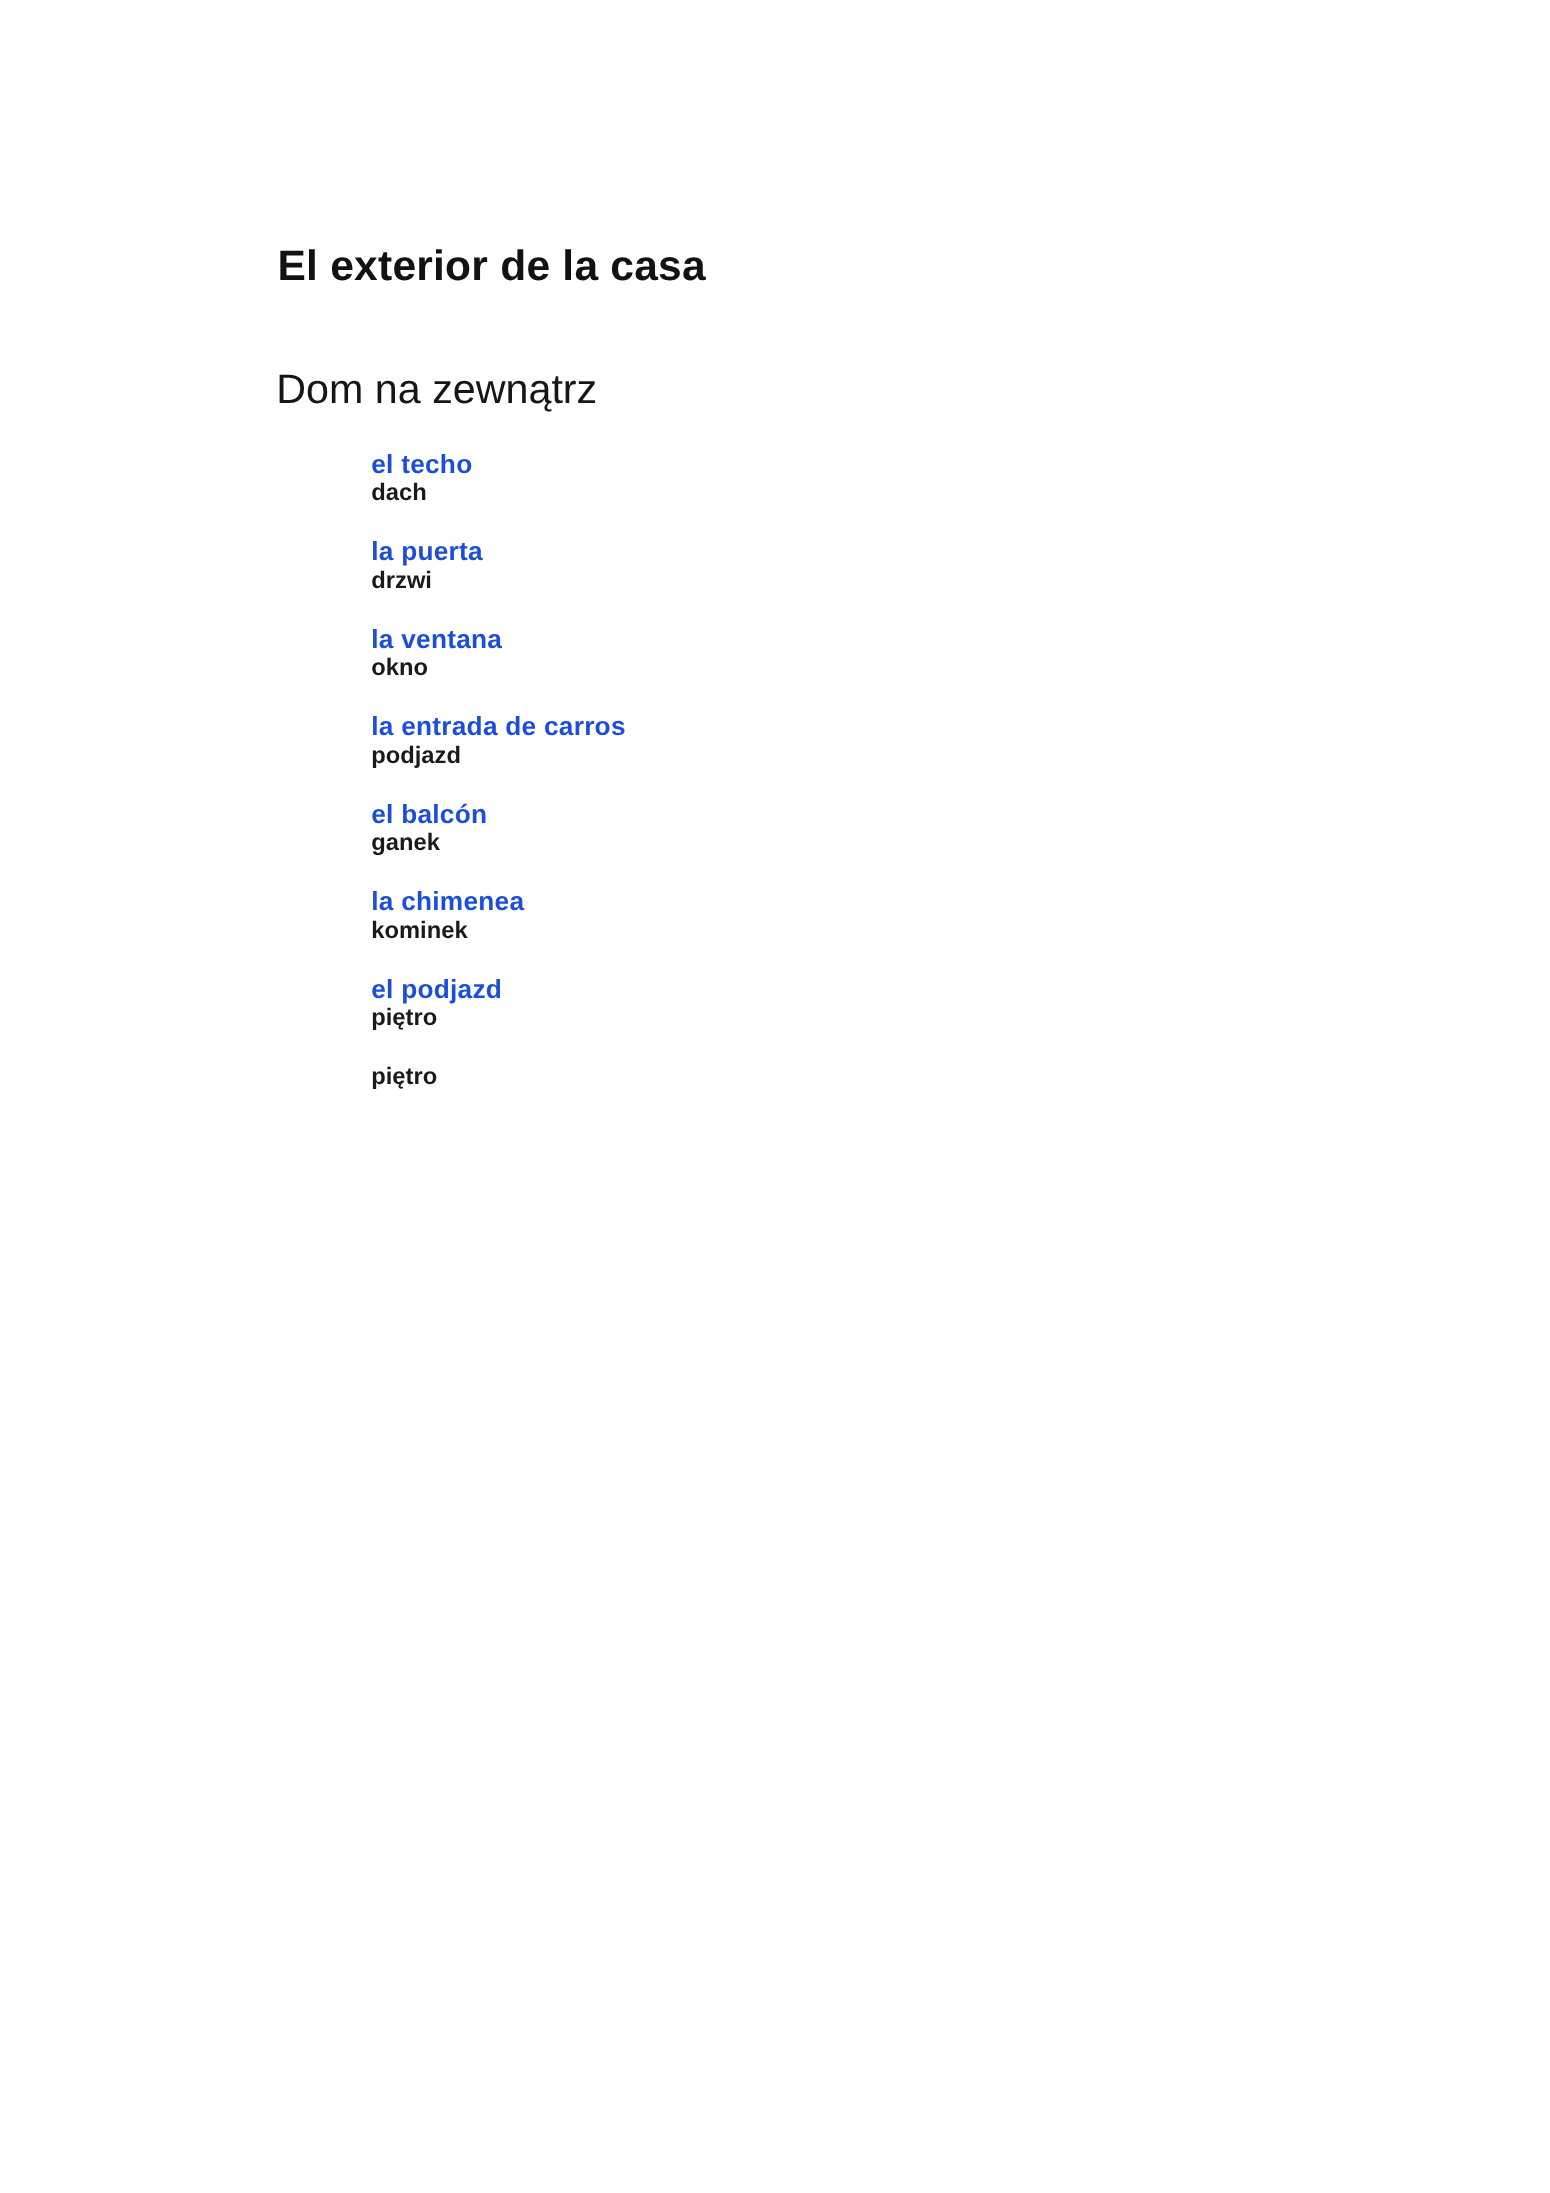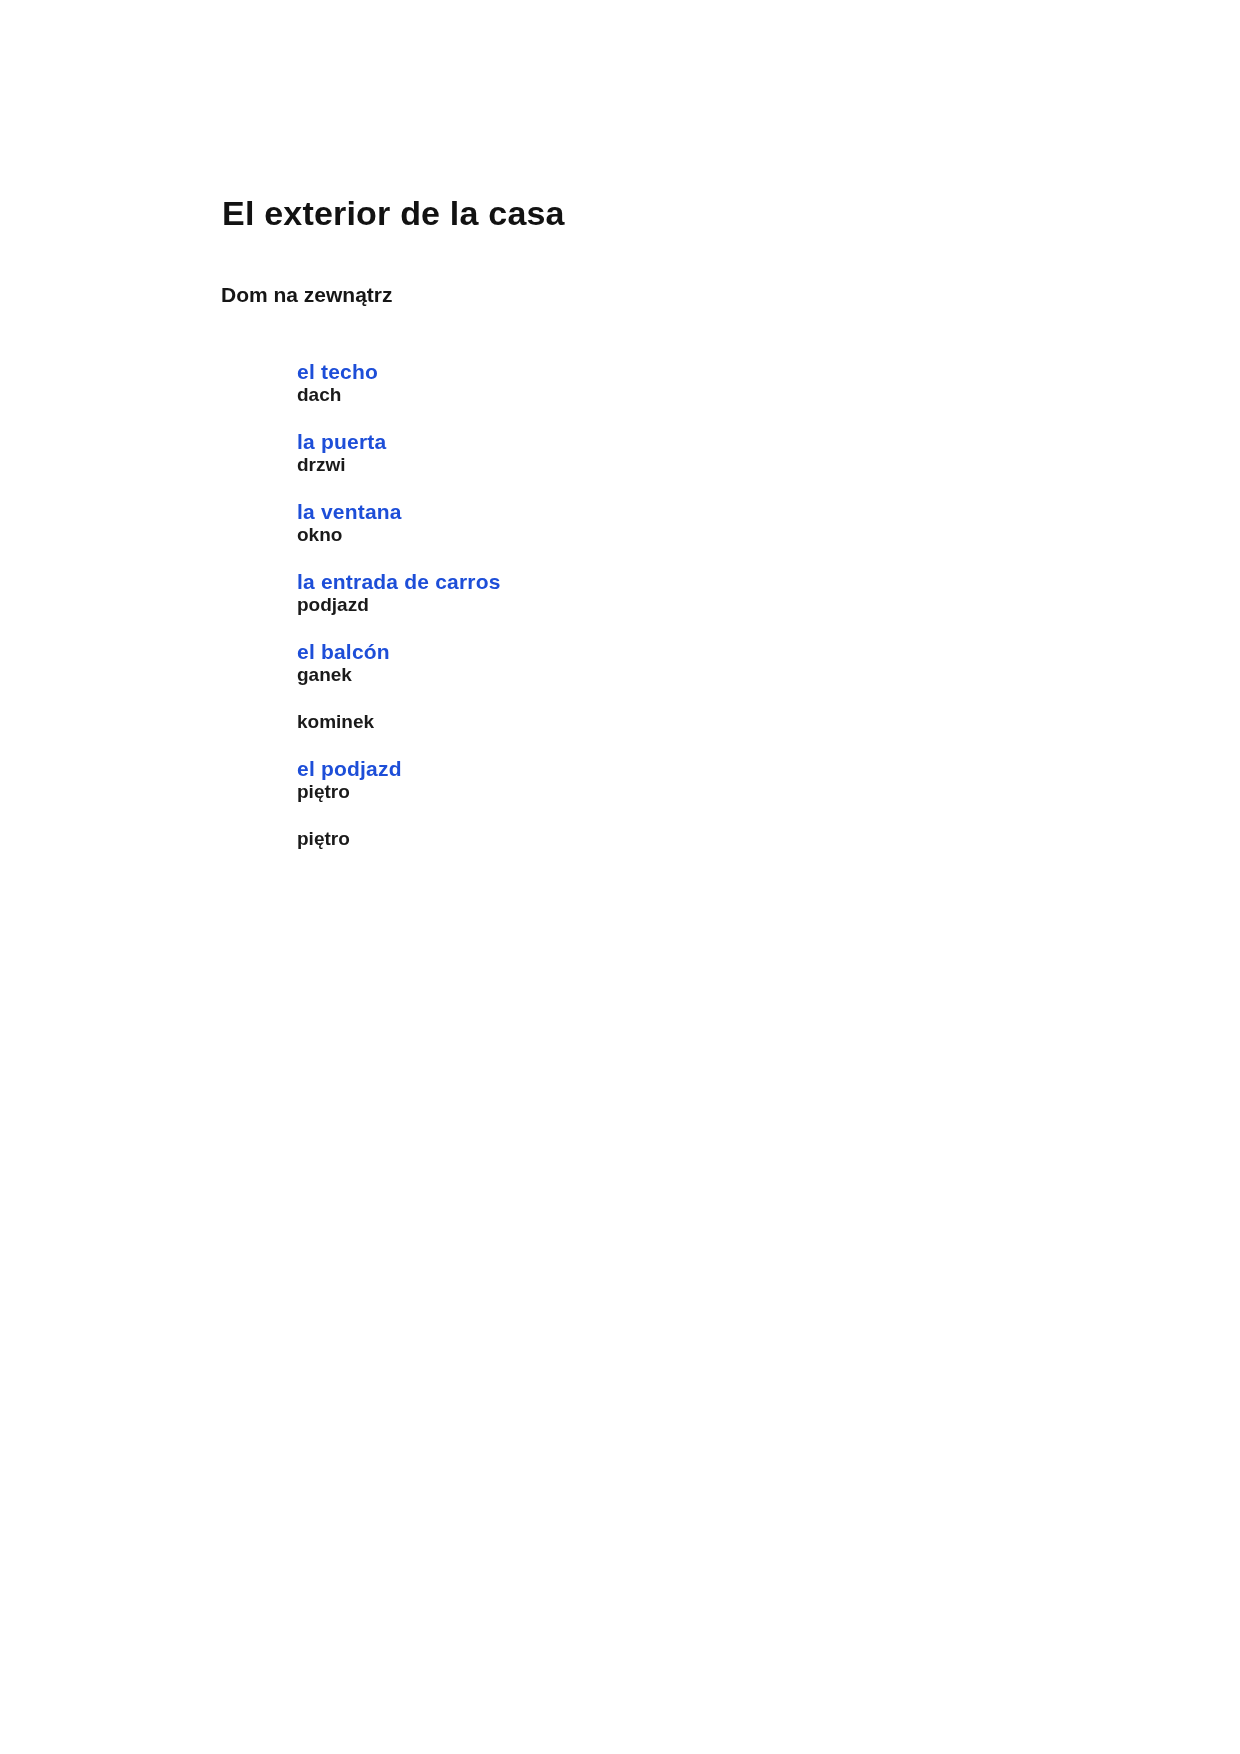--- a/index.html
+++ b/index.html
@@ -23,22 +23,22 @@
     font-size: 34px;
     font-weight: 700;
     line-height: 1.1;
     letter-spacing: 0.2px;
     color: #121212;
   }
   .doc-subtitle {
     position: absolute;
     left: 221px;
     top: 266px;
-    font-size: 21px;
-    font-weight: 700;
+    font-size: 33px;
+    font-weight: 400;
     line-height: 1.1;
     color: #161616;
   }
   .vocab-list {
     position: absolute;
     left: 297px;
     top: 360px;
     width: 560px;
   }
   .vocab-item {
@@ -87,20 +87,21 @@
     <div class="vocab-term">la entrada de carros</div>
     <div class="vocab-translation">podjazd</div>
   </div>
 
   <div class="vocab-item">
     <div class="vocab-term">el balcón</div>
     <div class="vocab-translation">ganek</div>
   </div>
 
   <div class="vocab-item">
+    <div class="vocab-term">la chimenea</div>
     <div class="vocab-translation">kominek</div>
   </div>
 
   <div class="vocab-item">
     <div class="vocab-term">el podjazd</div>
     <div class="vocab-translation">piętro</div>
   </div>
 
   <div class="vocab-item">
     <div class="vocab-translation">piętro</div>

